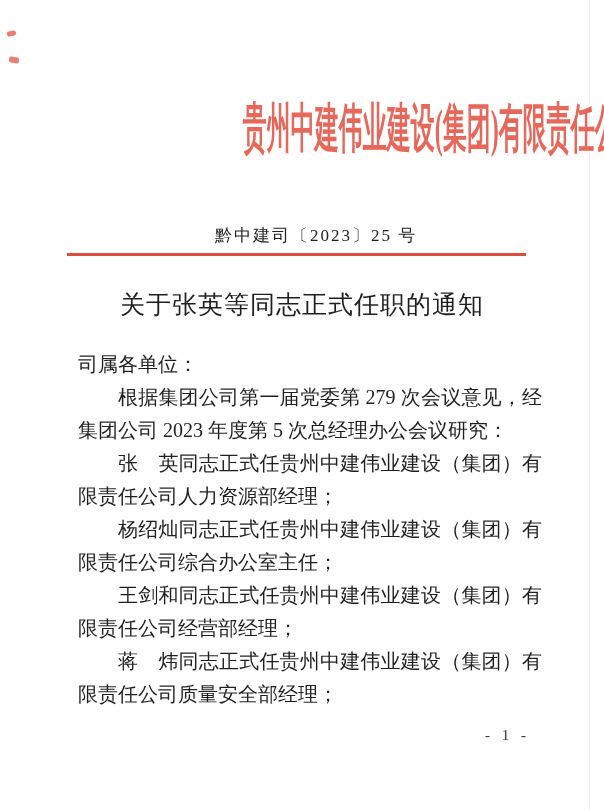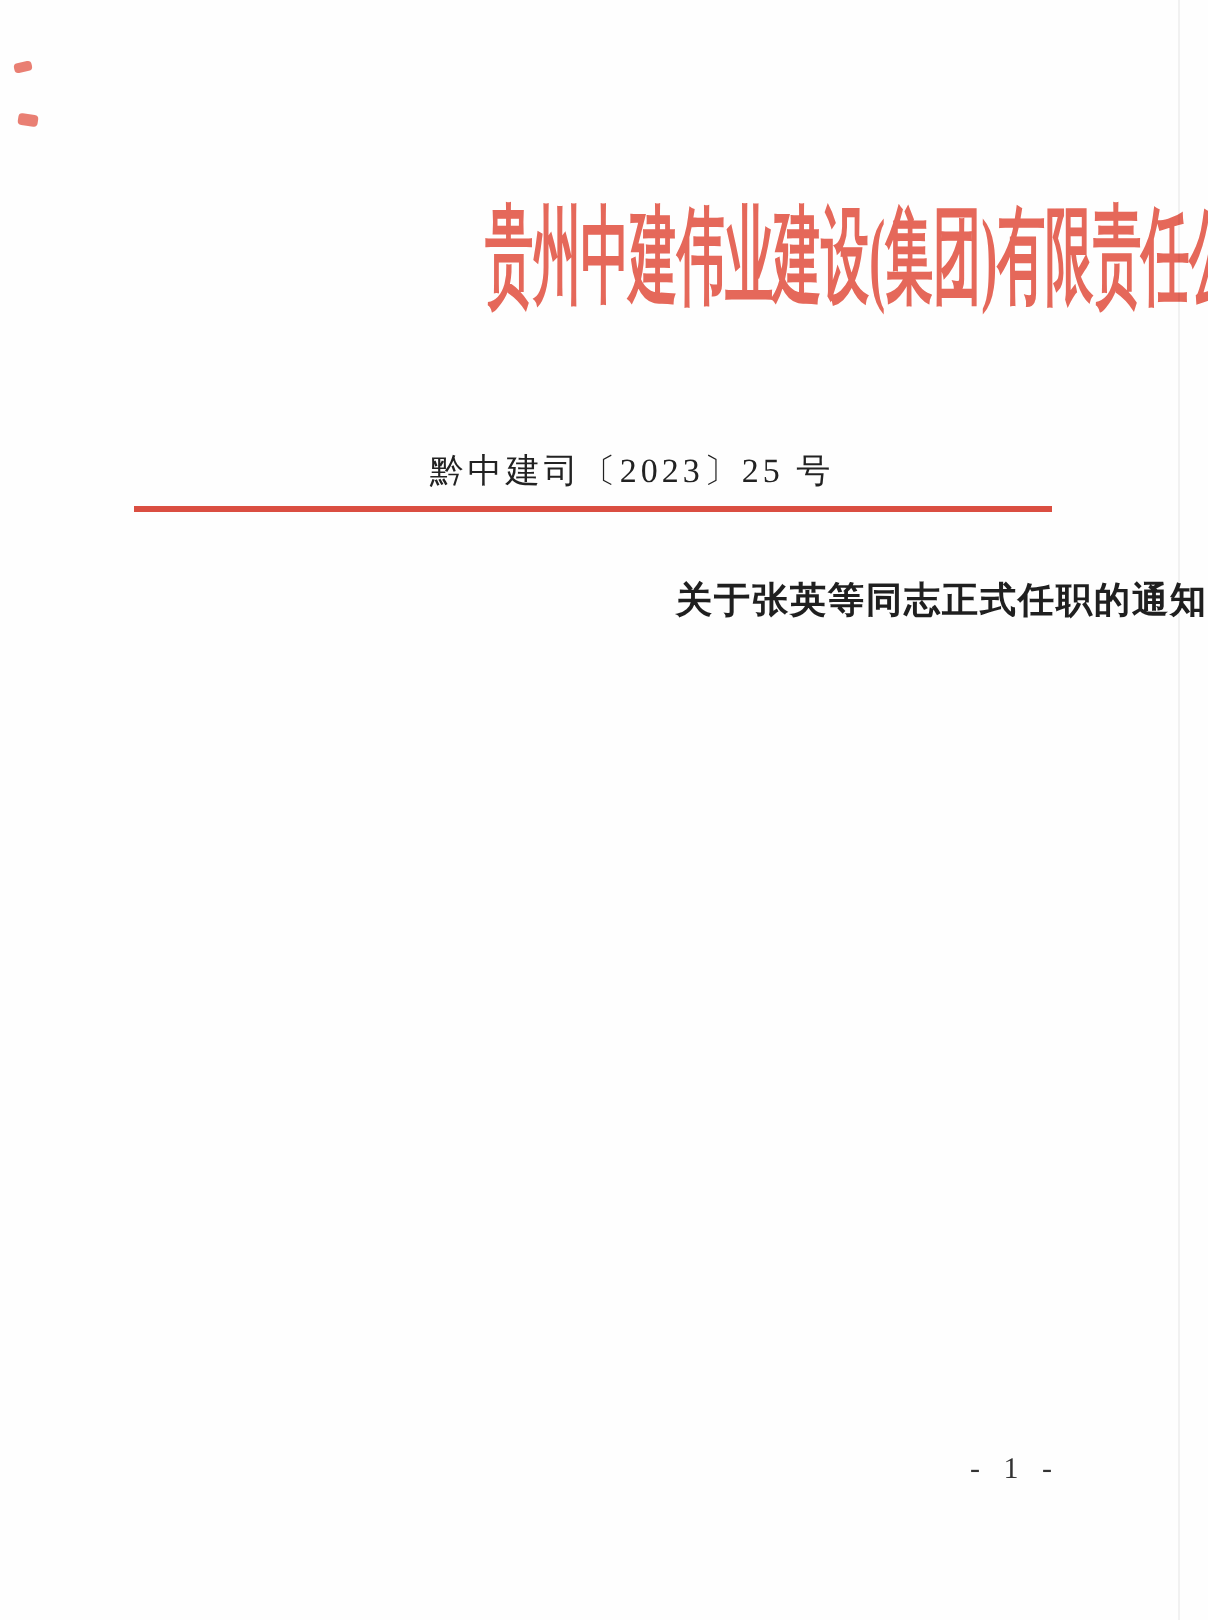--- a/index.html
+++ b/index.html
@@ -41,22 +41,22 @@
     letter-spacing:2px;
     transform:translateX(14px);
   }
   .red-line{
     position:absolute;left:67px;top:253px;
     width:459px;height:3px;
     background:var(--line-red);
   }
   .doc-title{
     position:absolute;left:0;top:288px;width:604px;margin:0;
-    text-align:right;
-    font-size:18px;font-weight:bold;color:var(--ink);
+    text-align:center;
+    font-size:25px;font-weight:normal;color:var(--ink);
     letter-spacing:1px;
   }
   .body-text{
     position:absolute;left:78px;top:348px;width:464px;
     font-size:20px;line-height:33px;color:var(--ink);
     text-align:justify;
   }
   .body-text p{margin:0;}
   .body-text .para{text-indent:2em;}
   .page-number{
@@ -81,17 +81,25 @@
   <div class="red-header">
     <span class="stretch">贵州中建伟业建设(集团)有限责任公司文件</span>
   </div>
 
   <div class="doc-number">黔中建司〔2023〕25 号</div>
 
   <div class="red-line"></div>
 
   <h1 class="doc-title">关于张英等同志正式任职的通知</h1>
 
+  <div class="body-text">
+    <p class="salutation">司属各单位：</p>
+    <p class="para">根据集团公司第一届党委第 279 次会议意见，经集团公司 2023 年度第 5 次总经理办公会议研究：</p>
+    <p class="para">张　英同志正式任贵州中建伟业建设（集团）有限责任公司人力资源部经理；</p>
+    <p class="para">杨绍灿同志正式任贵州中建伟业建设（集团）有限责任公司综合办公室主任；</p>
+    <p class="para">王剑和同志正式任贵州中建伟业建设（集团）有限责任公司经营部经理；</p>
+    <p class="para">蒋　炜同志正式任贵州中建伟业建设（集团）有限责任公司质量安全部经理；</p>
+  </div>
 
   <div class="page-number">- 1 -</div>
 
   <div class="edge-shadow"></div>
 </div>
 
 </body></html>

